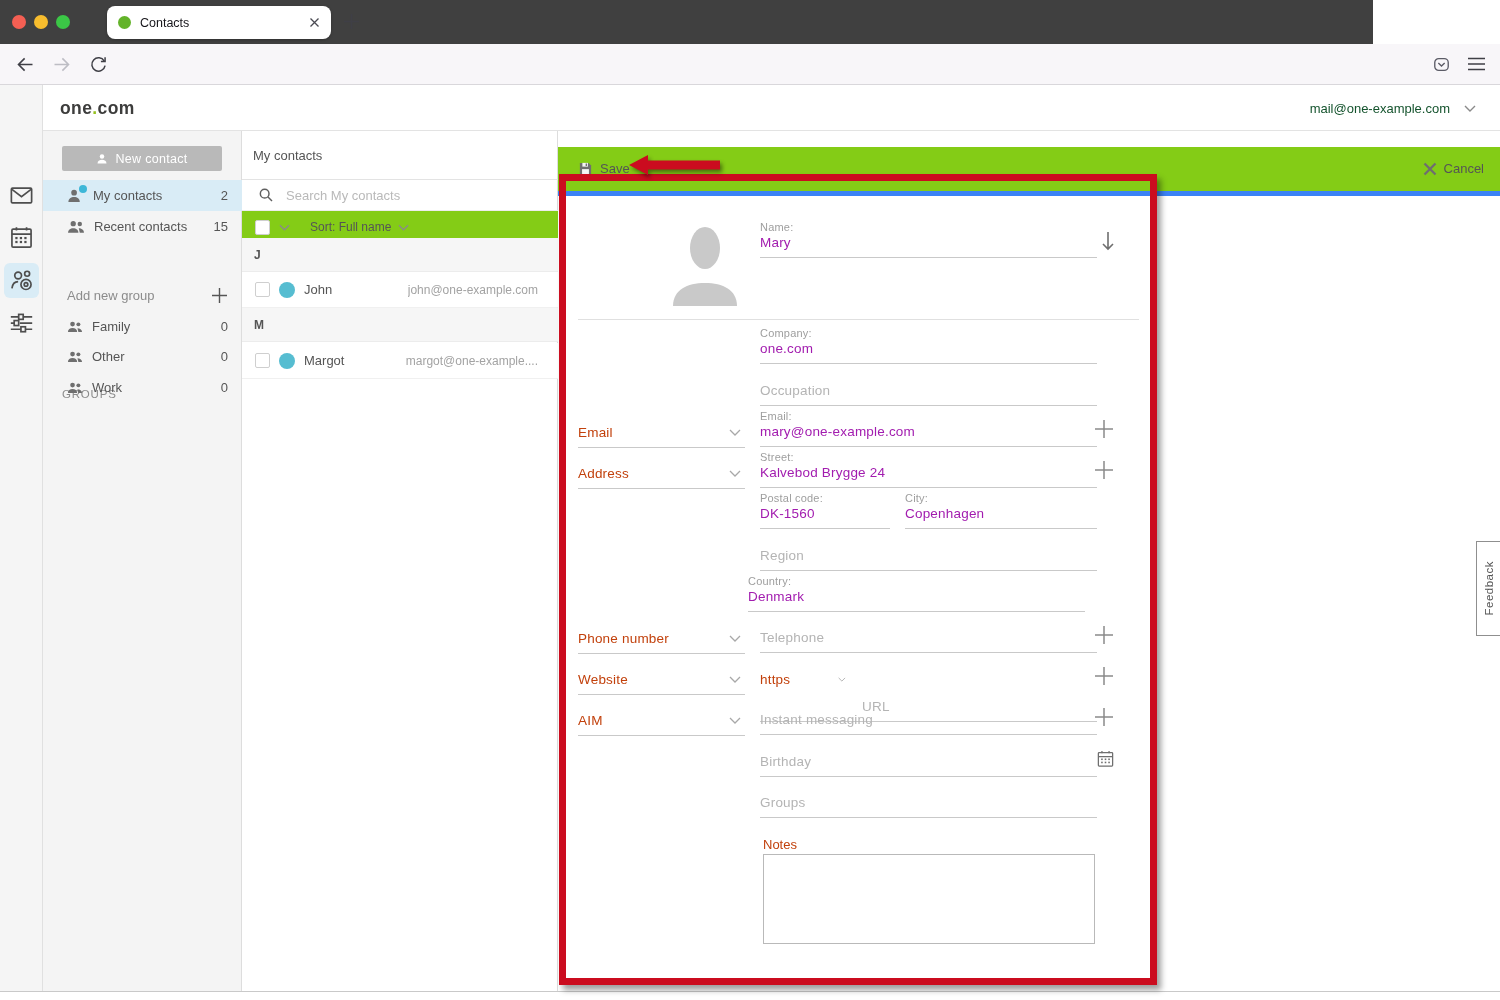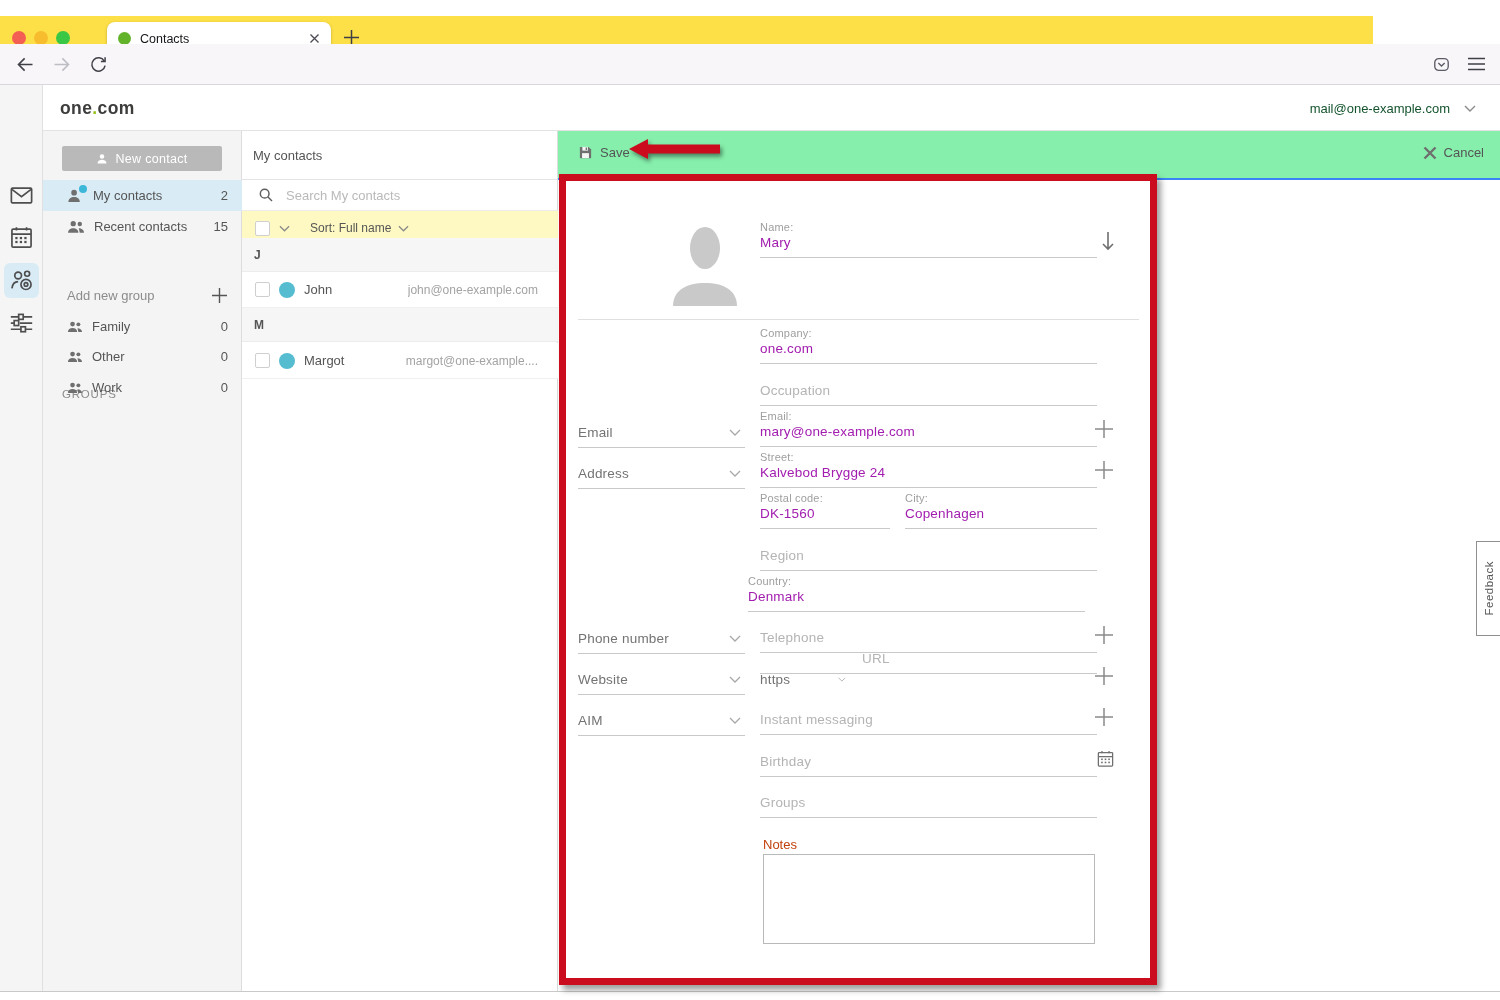--- a/index.html
+++ b/index.html
@@ -2,21 +2,21 @@
 <html><head>
 <meta charset="utf-8">
 <style>
   * { margin:0; padding:0; box-sizing:border-box; }
   html,body { width:1500px; height:1000px; }
   body { position:relative; font-family:"Liberation Sans", sans-serif; background:#fff; overflow:hidden; color:#555; }
   .abs { position:absolute; }
   svg { display:block; }
 
   
-  .tabstrip { left:0; top:0; width:1373px; height:44px; background:#fde047;margin-top:16px; }
+  .tabstrip { left:0; top:0; width:1373px; height:44px; background:#404040; }
   .tl { width:14px; height:14px; border-radius:50%; top:15px; }
   .tl.red { left:12px; background:#f45f53; }
   .tl.yellow { left:34px; background:#f8bd2e; }
   .tl.green { left:56px; background:#3bc746; }
   .tab { left:107px; top:6px; width:224px; height:33px; background:#fff; border-radius:8px;
          box-shadow:0 1px 3px rgba(0,0,0,.25); display:flex; align-items:center; padding:0 11px; }
   .tab-favicon { width:13px; height:13px; border-radius:50%; background:#63b32a; margin-right:9px; flex:0 0 auto; }
   .tab-title { font-size:12.5px; color:#17161b; flex:1; }
   .navbar { left:0; top:44px; width:1500px; height:41px; background:#f8f6f9; border-bottom:1px solid #d9d7db; }
   .urlbar { left:232px; top:50px; width:1076px; height:29px; background:#efedf1; border-radius:6px; }
@@ -41,45 +41,45 @@
   .nav-item.sel { background:#d9ecf6; }
   .groups-hd { left:19px; top:257px; font-size:11.5px; color:#8b8b8b; letter-spacing:.8px; }
   .pplus { color:#555; }
 
   .listpanel { left:242px; top:131px; width:316px; height:861px; background:#fff; border-right:1px solid #ddd; }
   .lp-head { left:0; top:0; width:316px; height:49px; border-bottom:1px solid #e3e3e3; font-size:13px; color:#555;
              display:flex; align-items:center; padding-left:11px; }
   .lp-search { left:0; top:49px; width:316px; height:31px; border-bottom:1px solid #ececec; display:flex; align-items:center; padding-left:16px; gap:12px; }
   .lp-search input { border:none; outline:none; background:transparent; font-size:13px; color:#555; width:220px; font-family:inherit; }
   .lp-search input::placeholder { color:#b9b9b9; }
-  .lp-sort { left:0; top:80px; width:316px; height:37px; background:#fef9c3; border-bottom:3px solid #000000;
+  .lp-sort { left:0; top:80px; width:316px; height:37px; background:#84cc16; border-bottom:5px solid #000000;
              display:flex; align-items:center; padding-left:13px; gap:9px; font-size:12px; color:#555; }
   .letter-row { left:0; width:316px; height:34px; background:#f6f6f6; border-bottom:1px solid #ececec;
                 display:flex; align-items:center; padding-left:12px; font-size:12px; color:#555; font-weight:600; }
   .contact-row { left:0; width:316px; height:36px; background:#fff; border-bottom:1px solid #f0f0f0;
                  display:flex; align-items:center; padding:0 20px 0 13px; gap:9px; font-size:13px; color:#555; }
   .c-avatar { width:16px; height:16px; border-radius:50%; background:#56bdd1; flex:0 0 auto; }
   .c-email { margin-left:auto; color:#a3a3a3; font-size:12px; white-space:nowrap; overflow:hidden; }
   .cbx { width:15px; height:15px; border:1.5px solid #cfcfcf; border-radius:2px; background:#fff; flex:0 0 auto; }
 
   .formarea { left:558px; top:131px; width:942px; height:861px; background:#fff; }
-  .form-toolbar { left:0; top:0; width:942px; height:49px; background:#86efac; border-bottom:2px solid #3b82f6; }
+  .form-toolbar { left:0; top:16px; width:942px; height:49px; background:#84cc16; border-bottom:5px solid #3b82f6; }
   .tb-save { left:20px; top:14px; display:flex; align-items:center; gap:7px; font-size:13px; color:#555; }
   .tb-cancel { right:16px; top:14px; display:flex; align-items:center; gap:7px; font-size:13px; color:#555; }
   .hl-rect { left:1px; top:43px; width:598px; height:811px; border:7px solid #cb0c1f;
              box-shadow:4px 5px 6px rgba(0,0,0,.38); pointer-events:none; z-index:5; }
   .hl-arrow { left:70px; top:6px; z-index:6; filter:drop-shadow(2px 3px 2px rgba(0,0,0,.45)); }
 
   .avatar-box { left:105px; top:91px; width:84px; height:84px; }
   .flabel { font-size:11px; color:#9e9e9e; letter-spacing:.2px; }
   .fld { position:absolute; width:337px; }
   .fld input { width:100%; border:none; border-bottom:1px solid #c9c9c9; outline:none; background:transparent;
                font-family:inherit; font-size:13.5px; color:#a21caf; padding:2px 0 7px; letter-spacing:.2px; }
   .fld input::placeholder { color:#b4b4b4; }
-  .typesel { position:absolute; left:20px; width:167px; border-bottom:1px solid #c9c9c9; font-size:13.5px; color:#737373;
+  .typesel { position:absolute; left:20px; width:167px; border-bottom:1px solid #c9c9c9; font-size:13.5px; color:#c2410c;
              display:flex; align-items:center; justify-content:space-between; padding:2px 4px 7px 0; letter-spacing:.2px;gap:48px; }
   .plusbtn { position:absolute; left:536px; width:20px; height:20px; color:#8a8a8a; }
   .divider { left:20px; top:188px; width:561px; height:1px; background:#e0e0e0; }
   .notes-box { left:205px; top:723px; width:332px; height:90px; border:1px solid #b9b9b9; background:#fff;
                resize:none; outline:none; font-family:inherit; }
   .feedback { left:918px; top:410px; width:25px; height:95px; background:#fff; border:1px solid #8f8f8f;
               display:flex; align-items:center; justify-content:center; }
   .feedback span { writing-mode:vertical-rl; transform:rotate(180deg); font-size:11.5px; color:#555; letter-spacing:.5px; }
   .bottom-line { left:0; top:991px; width:1500px; height:1px; background:#c9c9c9; }
 </style>
@@ -468,21 +468,21 @@
     <svg width="12" height="7" viewBox="0 0 12 7" fill="none" stroke="#a8a8a8" stroke-width="1.3">
         <path d="M1 1l5 5 5-5"></path>
       </svg>
   </div>
   <div class="typesel" style="left:202px;top:539px;width:90px;border-bottom:none;">
     <span>https</span>
     <svg width="12" height="7" viewBox="0 0 12 7" fill="none" stroke="#a8a8a8" stroke-width="1.3">
         <path d="M1 1l5 5 5-5"></path>
       </svg>
   </div>
-  <div class="fld" style="left:202px;top:518px;">
+  <div class="fld" style="left:202px;top:566px;">
     <input type="text" style="padding-left: 102px;" placeholder="URL">
   </div>
   <span class="plusbtn" style="top:535px;">
     <svg width="20" height="20" viewBox="0 0 20 20" stroke="currentColor" stroke-width="1.5">
         <path d="M10 1v18M1 10h18"></path>
       </svg>
   </span>
 
   <div class="typesel" style="top:580px;">
     <span>AIM</span>

